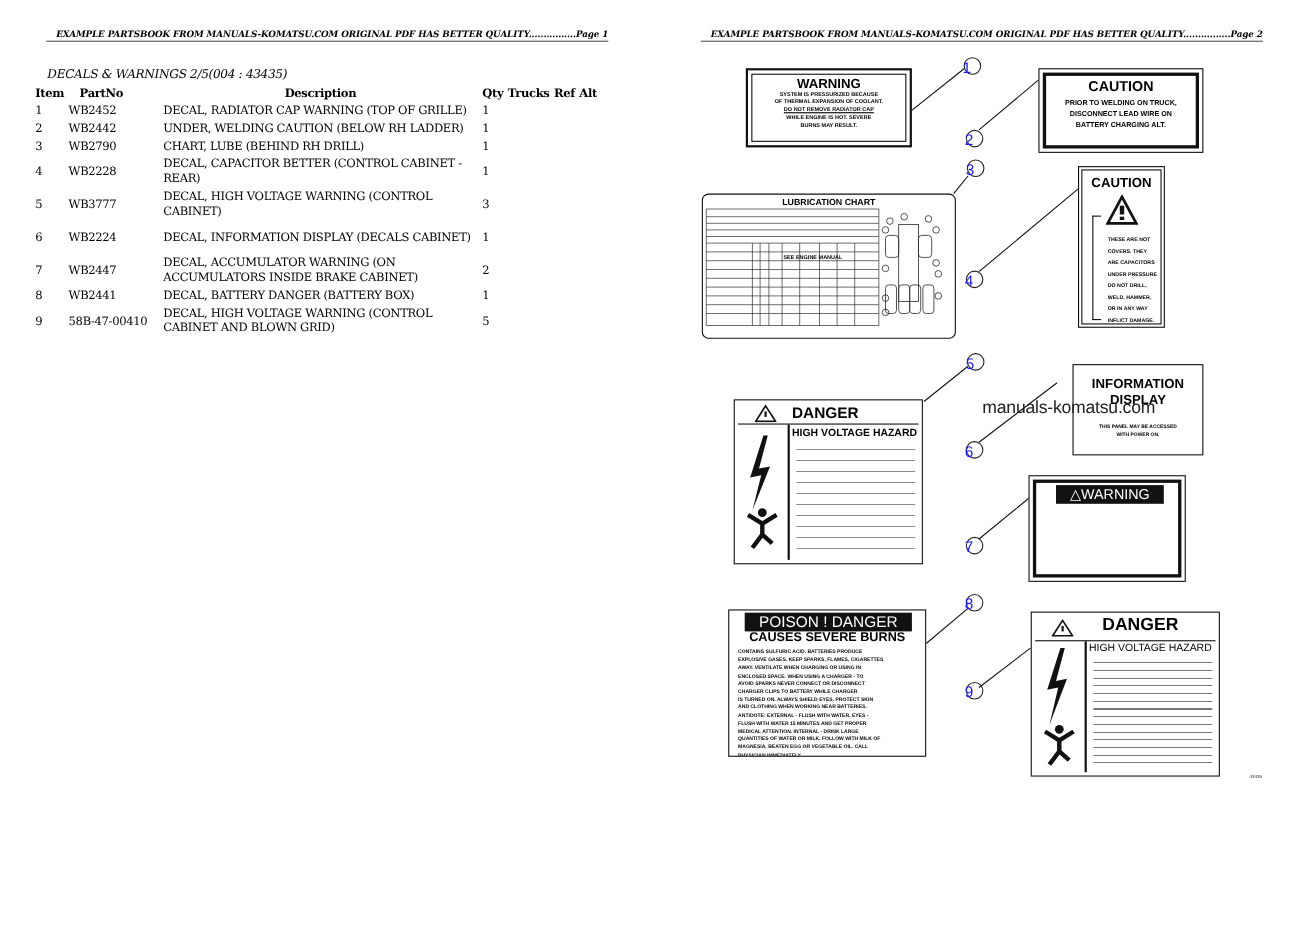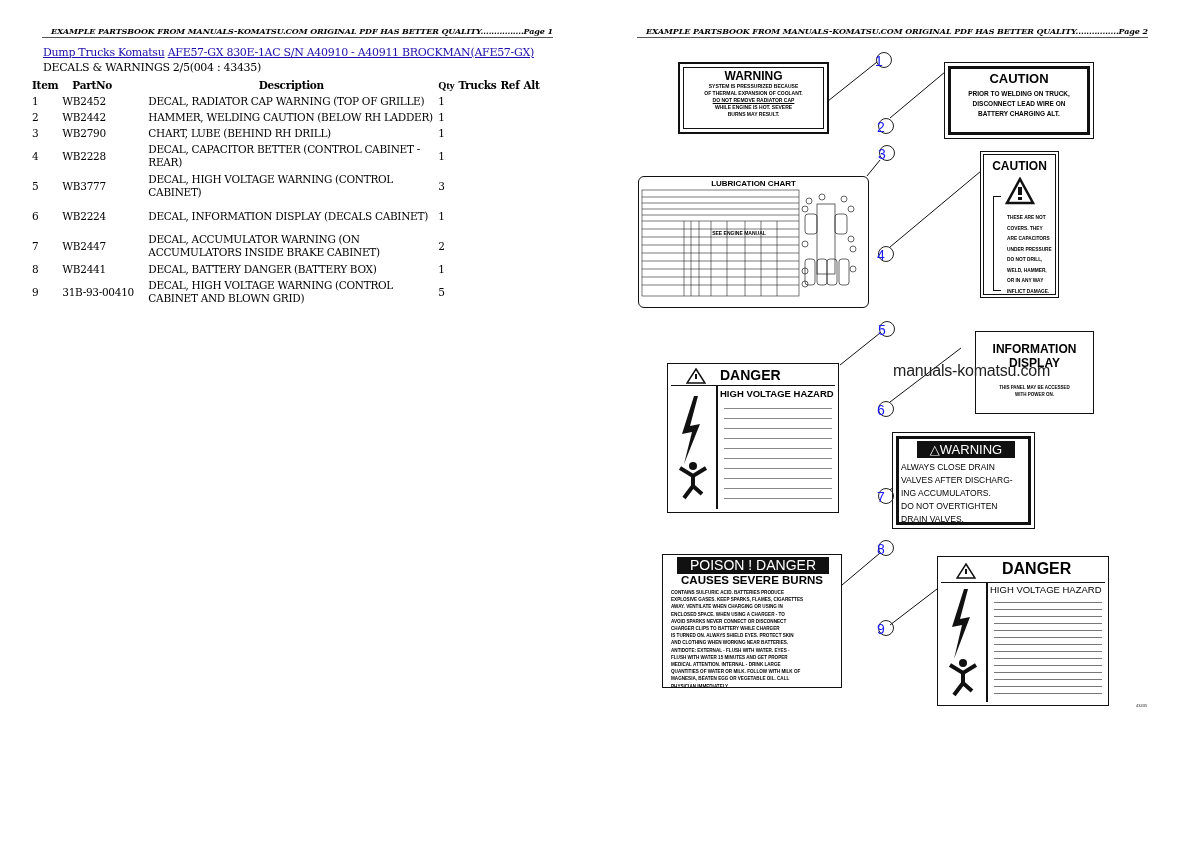--- a/index.html
+++ b/index.html
@@ -3,51 +3,47 @@
 <meta charset="utf-8">
 <style>
   html, body { margin:0; padding:0; background:#fff; }
   body { width:1190px; height:842px; position:relative; overflow:hidden; font-family:"DejaVu Serif", serif; color:#000; }
   .page { position:absolute; top:0; height:842px; }
   .page1 { left:0; width:595px; }
   .hdr { position:absolute; top:26px; font-family:"DejaVu Serif", serif; font-style:italic; font-weight:bold; font-size:8px; letter-spacing:-0.1px; text-align:center; white-space:nowrap; }
   .hdr-line { position:absolute; top:37px; height:1px; background:#555; }
   .crumbs { position:absolute; left:43px; top:46px; font-size:11px; white-space:nowrap; letter-spacing:-0.3px; }
   .crumbs a { color:#1a0dab; text-decoration:underline; }
-  .subtitle { position:absolute; left:43px; top:61px; font-size:11px; letter-spacing:-0.3px; }
+  .subtitle { position:absolute; left:43px; top:61px; font-size:11px; letter-spacing:-0.3px;font-style:italic; }
   table.parts { position:absolute; left:30px; top:77px; border-collapse:collapse; font-size:10.5px; letter-spacing:-0.3px; }
   table.parts th { font-weight:bold; text-align:left; padding:1px 2px; height:14px; }
   table.parts td { padding:0 2px; vertical-align:middle; line-height:13px; }
   table.parts tr.r1 td { height:16px; }
   table.parts tr.r2 td { height:30px; }
   .c-item { width:26px; }
   .c-part { width:72px; }
   .c-desc { width:286px; }
-  .c-qty { width:14px;font-family:Liberation Serif, serif; }
+  .c-qty { width:14px; }
   
   .decal { position:absolute; background:#fff; border:2px solid #111; box-sizing:border-box; font-family:"Liberation Sans", sans-serif; text-align:center; overflow:hidden; }
   .decal .inner { position:absolute; inset:3px; border:1.5px solid #111; }
   .title-big { font-weight:bold; }
   .small { font-size:6px; line-height:8px; font-weight:bold; }
   .callout { position:absolute; width:16px; height:16px; border:1px solid #222; border-radius:50%; box-sizing:border-box; color:#1a1aff; font-family:"Liberation Sans", sans-serif; font-size:14px; line-height:16px; text-align:left; text-indent:-2px; }
   svg.lines { position:absolute; left:0; top:0; }
   .watermark { position:absolute; left:893px; top:362px; font-family:"Liberation Sans", sans-serif; font-size:16px; color:#222; letter-spacing:-0.2px; }
   .code { position:absolute; font-size:4px; font-family:"Liberation Sans", sans-serif; color:#222; }
 </style>
 </head>
 <body>
 
 <div class="page page1">
   <div class="hdr" style="right:42px;">EXAMPLE PARTSBOOK FROM MANUALS-KOMATSU.COM ORIGINAL PDF HAS BETTER QUALITY................Page 1</div>
   <div class="hdr-line" style="left:42px; width:511px;"></div>
 
-  <div class="crumbs">
-    <a href="#">Dump Trucks Komatsu</a>
-    <a href="#">AFE57-GX 830E-1AC S/N A40910 - A40911 BROCKMAN(AFE57-GX)</a>
-  </div>
   <div class="subtitle">DECALS &amp; WARNINGS 2/5(004 : 43435)</div>
 
   <table class="parts">
     <thead>
       <tr>
         <th class="c-item">Item</th>
         <th class="c-part" style="padding-left:12px;">PartNo</th>
         <th class="c-desc" style="text-align:center;">Description</th>
         <th class="c-qty">Qty</th>
         <th>Trucks</th>
@@ -61,21 +57,21 @@
         <td>WB2452</td>
         <td>DECAL, RADIATOR CAP WARNING (TOP OF GRILLE)</td>
         <td>1</td>
         <td></td>
           <td></td>
           <td></td>
       </tr>
       <tr class="r1">
         <td>2</td>
         <td>WB2442</td>
-        <td>HAMMER, WELDING CAUTION (BELOW RH LADDER)</td>
+        <td>UNDER, WELDING CAUTION (BELOW RH LADDER)</td>
         <td>1</td>
         <td></td>
           <td></td>
           <td></td>
       </tr>
       <tr class="r1">
         <td>3</td>
         <td>WB2790</td>
         <td>CHART, LUBE (BEHIND RH DRILL)</td>
         <td>1</td>
@@ -123,21 +119,21 @@
         <td>8</td>
         <td>WB2441</td>
         <td>DECAL, BATTERY DANGER (BATTERY BOX)</td>
         <td>1</td>
         <td></td>
           <td></td>
           <td></td>
       </tr>
       <tr class="r2">
         <td>9</td>
-        <td>31B-93-00410</td>
+        <td>58B-47-00410</td>
         <td>DECAL, HIGH VOLTAGE WARNING (CONTROL CABINET AND BLOWN GRID)</td>
         <td>5</td>
         <td></td>
           <td></td>
           <td></td>
       </tr>
     </tbody>
   </table>
 </div>
 
@@ -274,31 +270,24 @@
 <div class="decal" style="left:975px; top:331px; width:119px; height:83px; border-width:1.5px;">
   <div class="title-big" style="position:relative; font-size:12px; line-height:14px; margin-top:10px;">INFORMATION DISPLAY</div>
   <div class="small" style="position:relative; font-size:4.5px; line-height:7px; margin-top:14px;">
     <div>THIS PANEL MAY BE ACCESSED</div>
     <div>WITH POWER ON.</div>
   </div>
 </div>
 
 <div class="watermark">manuals-komatsu.com</div>
 
-<div class="decal" style="left:892px; top:432px; width:143px; height:97px; border-width:1px;">
+<div class="decal" style="left:935px; top:432px; width:143px; height:97px; border-width:1px;">
   <div class="inner" style="inset:3px; border-width:3px;"></div>
   <div style="position:absolute; left:24px; top:8px; width:98px; height:17px; background:#111; color:#fff; font-size:13px; line-height:17px;">
     <span>△</span><span>WARNING</span>
-  </div>
-  <div style="position:absolute; left:8px; top:28px; text-align:left; font-size:8.5px; line-height:13px;">
-    <div>ALWAYS CLOSE DRAIN</div>
-    <div>VALVES AFTER DISCHARG-</div>
-    <div>ING ACCUMULATORS.</div>
-    <div>DO NOT OVERTIGHTEN</div>
-    <div>DRAIN VALVES.</div>
   </div>
 </div>
 
 <div class="decal" style="left:662px; top:554px; width:180px; height:134px; border-width:1px;">
   <div style="position:absolute; left:14px; top:2px; width:152px; height:17px; background:#111; color:#fff; font-size:14px; line-height:17px;">POISON ! DANGER</div>
   <div style="position:absolute; left:0; right:0; top:19px; font-size:11.5px; font-weight:bold;">CAUSES SEVERE BURNS</div>
   <div style="position:absolute; left:8px; top:34px; text-align:left; font-size:4.6px; line-height:7.2px; font-weight:bold; white-space:nowrap;">
     <div>CONTAINS SULFURIC ACID. BATTERIES PRODUCE</div>
     <div>EXPLOSIVE GASES. KEEP SPARKS, FLAMES, CIGARETTES</div>
     <div>AWAY. VENTILATE WHEN CHARGING OR USING IN</div>

